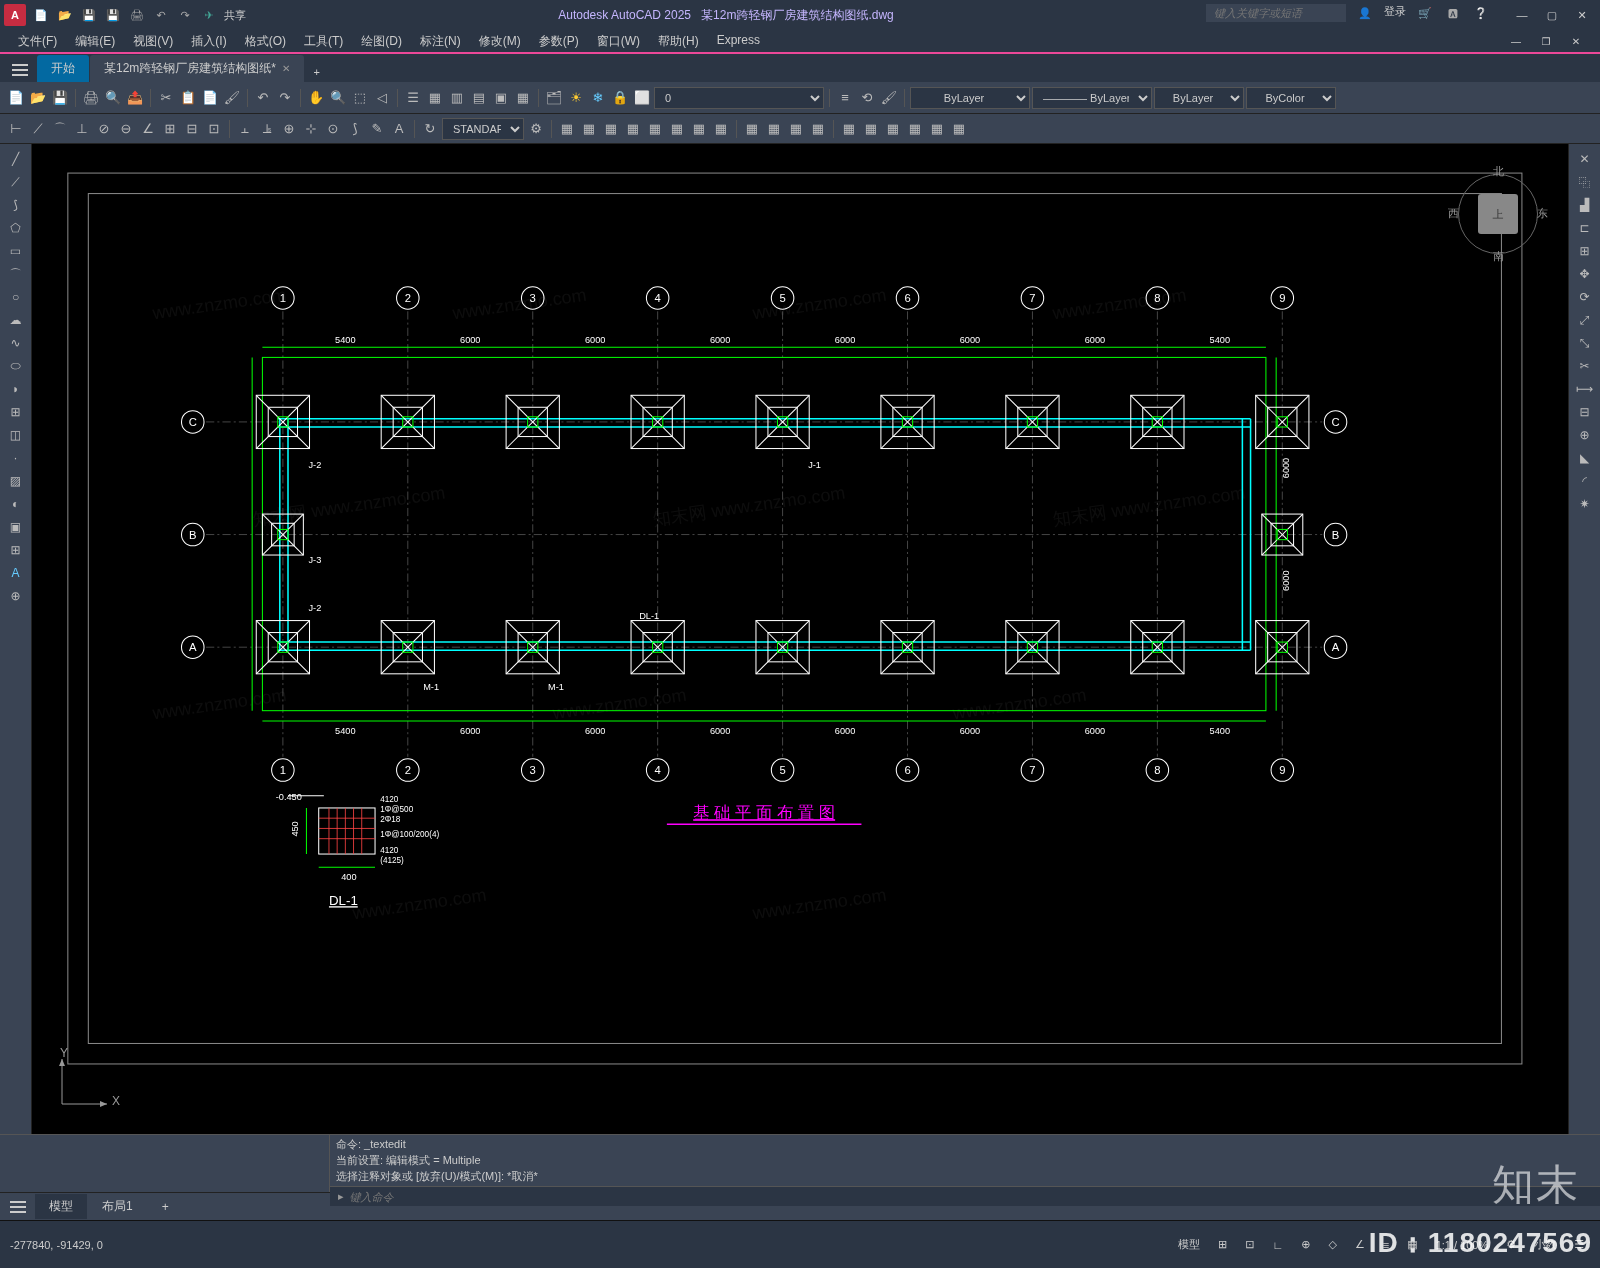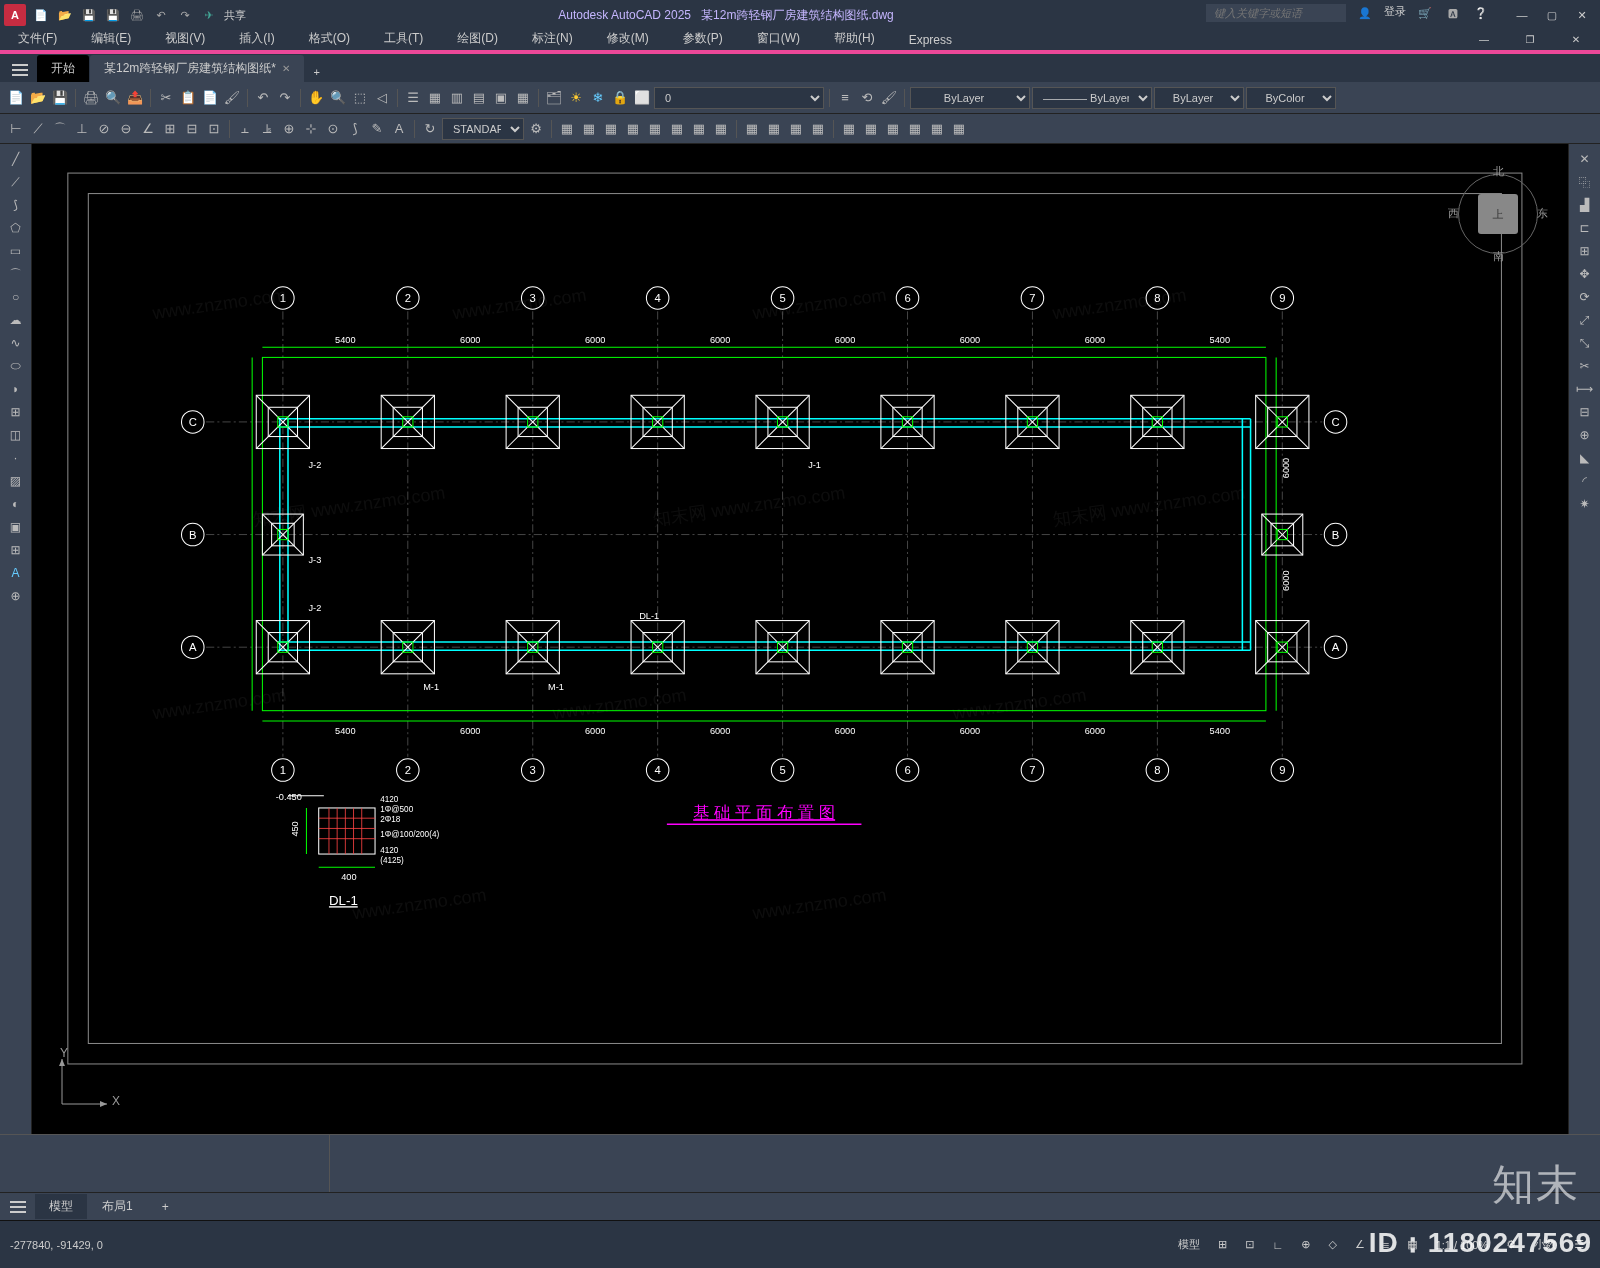--- a/index.html
+++ b/index.html
@@ -5,26 +5,26 @@
 *{margin:0;padding:0;box-sizing:border-box;font-family:"Microsoft YaHei",Arial,sans-serif;user-select:none}
 body{background:#1a2332;color:#ccc;font-size:11px;overflow:hidden;width:1600px;height:1268px;position:relative}
 .titlebar{height:30px;background:#2b3544;display:flex;align-items:center;padding:0 4px;gap:6px}
 .app-btn{width:22px;height:22px;background:#c72c41;color:#fff;display:flex;align-items:center;justify-content:center;font-weight:bold;border-radius:2px}
 .tb-icon{width:18px;height:18px;display:inline-flex;align-items:center;justify-content:center;color:#aaa;cursor:pointer}
 .title-center{flex:1;text-align:center;color:#c4b5fd;font-size:12px}
 .title-right{display:flex;align-items:flex-start;gap:10px}
 .search-box{background:#3a4454;border:none;padding:3px 8px;color:#999;font-size:11px;width:140px;font-style:italic}
 .win-btns{display:flex;gap:2px;margin-left:8px}
 .win-btn{width:28px;height:22px;display:flex;align-items:center;justify-content:center;color:#ccc;cursor:pointer}
-.menubar{height:24px;background:#2b3544;display:flex;align-items:flex-end;padding:0 10px;gap:18px;border-bottom:4px solid #ec4899}
+.menubar{height:24px;background:#2b3544;display:flex;align-items:flex-start;padding:0 10px;gap:2px;border-bottom:2px solid #ec4899}
 .menu-item{padding:3px 8px;color:#ccc;cursor:pointer;font-size:12px}
 .tabbar{height:28px;background:#2b3544;display:flex;align-items:flex-end;padding:0 8px;gap:1px}
 .burger{width:24px;height:24px;display:flex;flex-direction:column;justify-content:center;gap:3px;padding:4px;cursor:pointer;margin-right:4px}
 .burger span{height:2px;background:#ccc}
-.tab{padding:5px 14px;background:#000000;color:#ccc;cursor:pointer;font-size:12px;border-top-left-radius:3px;border-top-right-radius:3px;display:flex;align-items:center;gap:6px}
+.tab{padding:5px 14px;background:#0369a1;color:#ccc;cursor:pointer;font-size:12px;border-top-left-radius:3px;border-top-right-radius:3px;display:flex;align-items:center;gap:6px}
 .tab.active{background:#3a4454}
 .tab-close{color:#999;font-size:10px}
 .tab-add{padding:4px 8px;color:#ccc;cursor:pointer}
 .toolbar{height:32px;background:#3a4454;display:flex;align-items:center;padding:0 6px;gap:2px;border-bottom:1px solid #222}
 .tool-btn{width:20px;height:20px;display:flex;align-items:center;justify-content:center;color:#bbb;cursor:pointer;font-size:13px}
 .tool-sep{width:1px;height:18px;background:#555;margin:0 3px}
 .tool-select{background:#2b3544;border:1px solid #555;color:#ccc;padding:2px 6px;font-size:11px;height:22px}
 .layer-sel{width:170px}
 .ltype-sel{width:120px;text-align:center}
 .toolbar2{height:30px;background:#3a4454;display:flex;align-items:center;padding:0 6px;gap:2px;border-bottom:1px solid #222}
@@ -594,20 +594,31 @@
     <div class="lt-btn">⊟</div>
     <div class="lt-btn">⊕</div>
     <div class="lt-btn">◣</div>
     <div class="lt-btn">◜</div>
     <div class="lt-btn">✷</div>
   </div>
 </div>
 
 <div class="cmdarea">
   <div class="cmd-left"></div>
+  <div style="flex:1;display:flex;flex-direction:column">
+    <div class="cmd-lines">
+      <div>命令:  _textedit</div>
+      <div>当前设置: 编辑模式 = Multiple</div>
+      <div>选择注释对象或 [放弃(U)/模式(M)]:  *取消*</div>
+    </div>
+    <div class="cmd-input">
+      <span class="cmd-prompt">▸</span>
+      <input class="cmd-field" placeholder="键入命令" style="">
+    </div>
+  </div>
 </div>
 
 <div class="layouttabs">
   <div class="burger">
       <span></span>
       <span></span>
       <span></span>
     </div>
   <div class="ltab active">模型</div>
   <div class="ltab">布局1</div>

